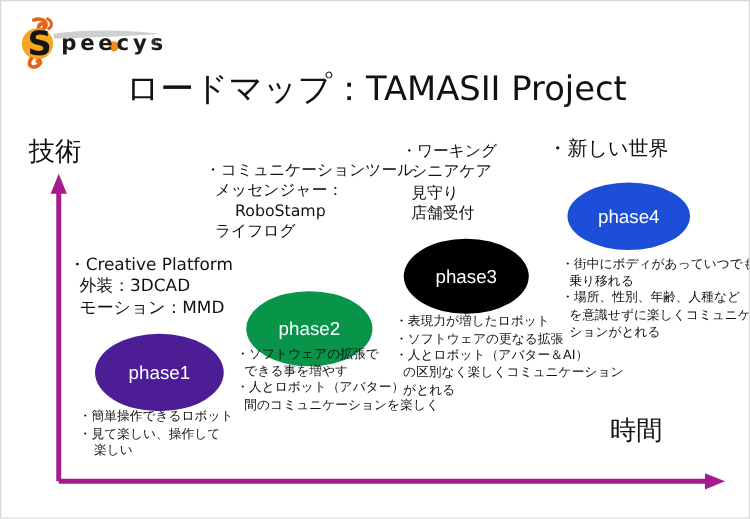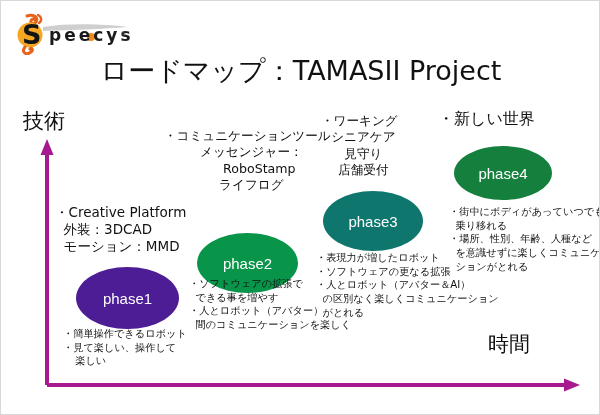--- a/index.html
+++ b/index.html
@@ -90,21 +90,20 @@
   }
   .txt.small {
     font-size: 10.2px;
     font-family: "DejaVu Sans", sans-serif;
     line-height: 1.34;
   }
   .txt.head {
     font-size: 12.6px;
     font-family: "DejaVu Sans", sans-serif;
     line-height: 1.3;
-    text-align: center;
   }
   .txt.head-lg {
     font-size: 16px;
     font-family: "DejaVu Sans", sans-serif;
     line-height: 1.3;
   }
 
   
   .phase {
     position: absolute;
@@ -188,31 +187,31 @@
   </div>
   <div class="txt small" id="p2-body">・ソフトウェアの拡張で
   できる事を増やす
 ・人とロボット（アバター）
   間のコミュニケーションを楽しく</div>
 
   <div class="txt head" id="p3-head">・ワーキング
   シニアケア
   見守り
   店舗受付</div>
-  <div class="phase" id="phase3" style="background:#0f766e">
+  <div class="phase" id="phase3" style="background:#000000">
     <span>phase3</span>
   </div>
   <div class="txt small" id="p3-body">・表現力が増したロボット
 ・ソフトウェアの更なる拡張
 ・人とロボット（アバター＆AI）
   の区別なく楽しくコミュニケーション
   がとれる</div>
 
   <div class="txt head-lg" id="p4-head">・新しい世界</div>
-  <div class="phase" id="phase4" style="background:#15803d">
+  <div class="phase" id="phase4" style="background:#1d4ed8">
     <span>phase4</span>
   </div>
   <div class="txt small" id="p4-body">・街中にボディがあっていつでも
   乗り移れる
 ・場所、性別、年齢、人種など
   を意識せずに楽しくコミュニケー
   ションがとれる</div>
 
 </div>
 

